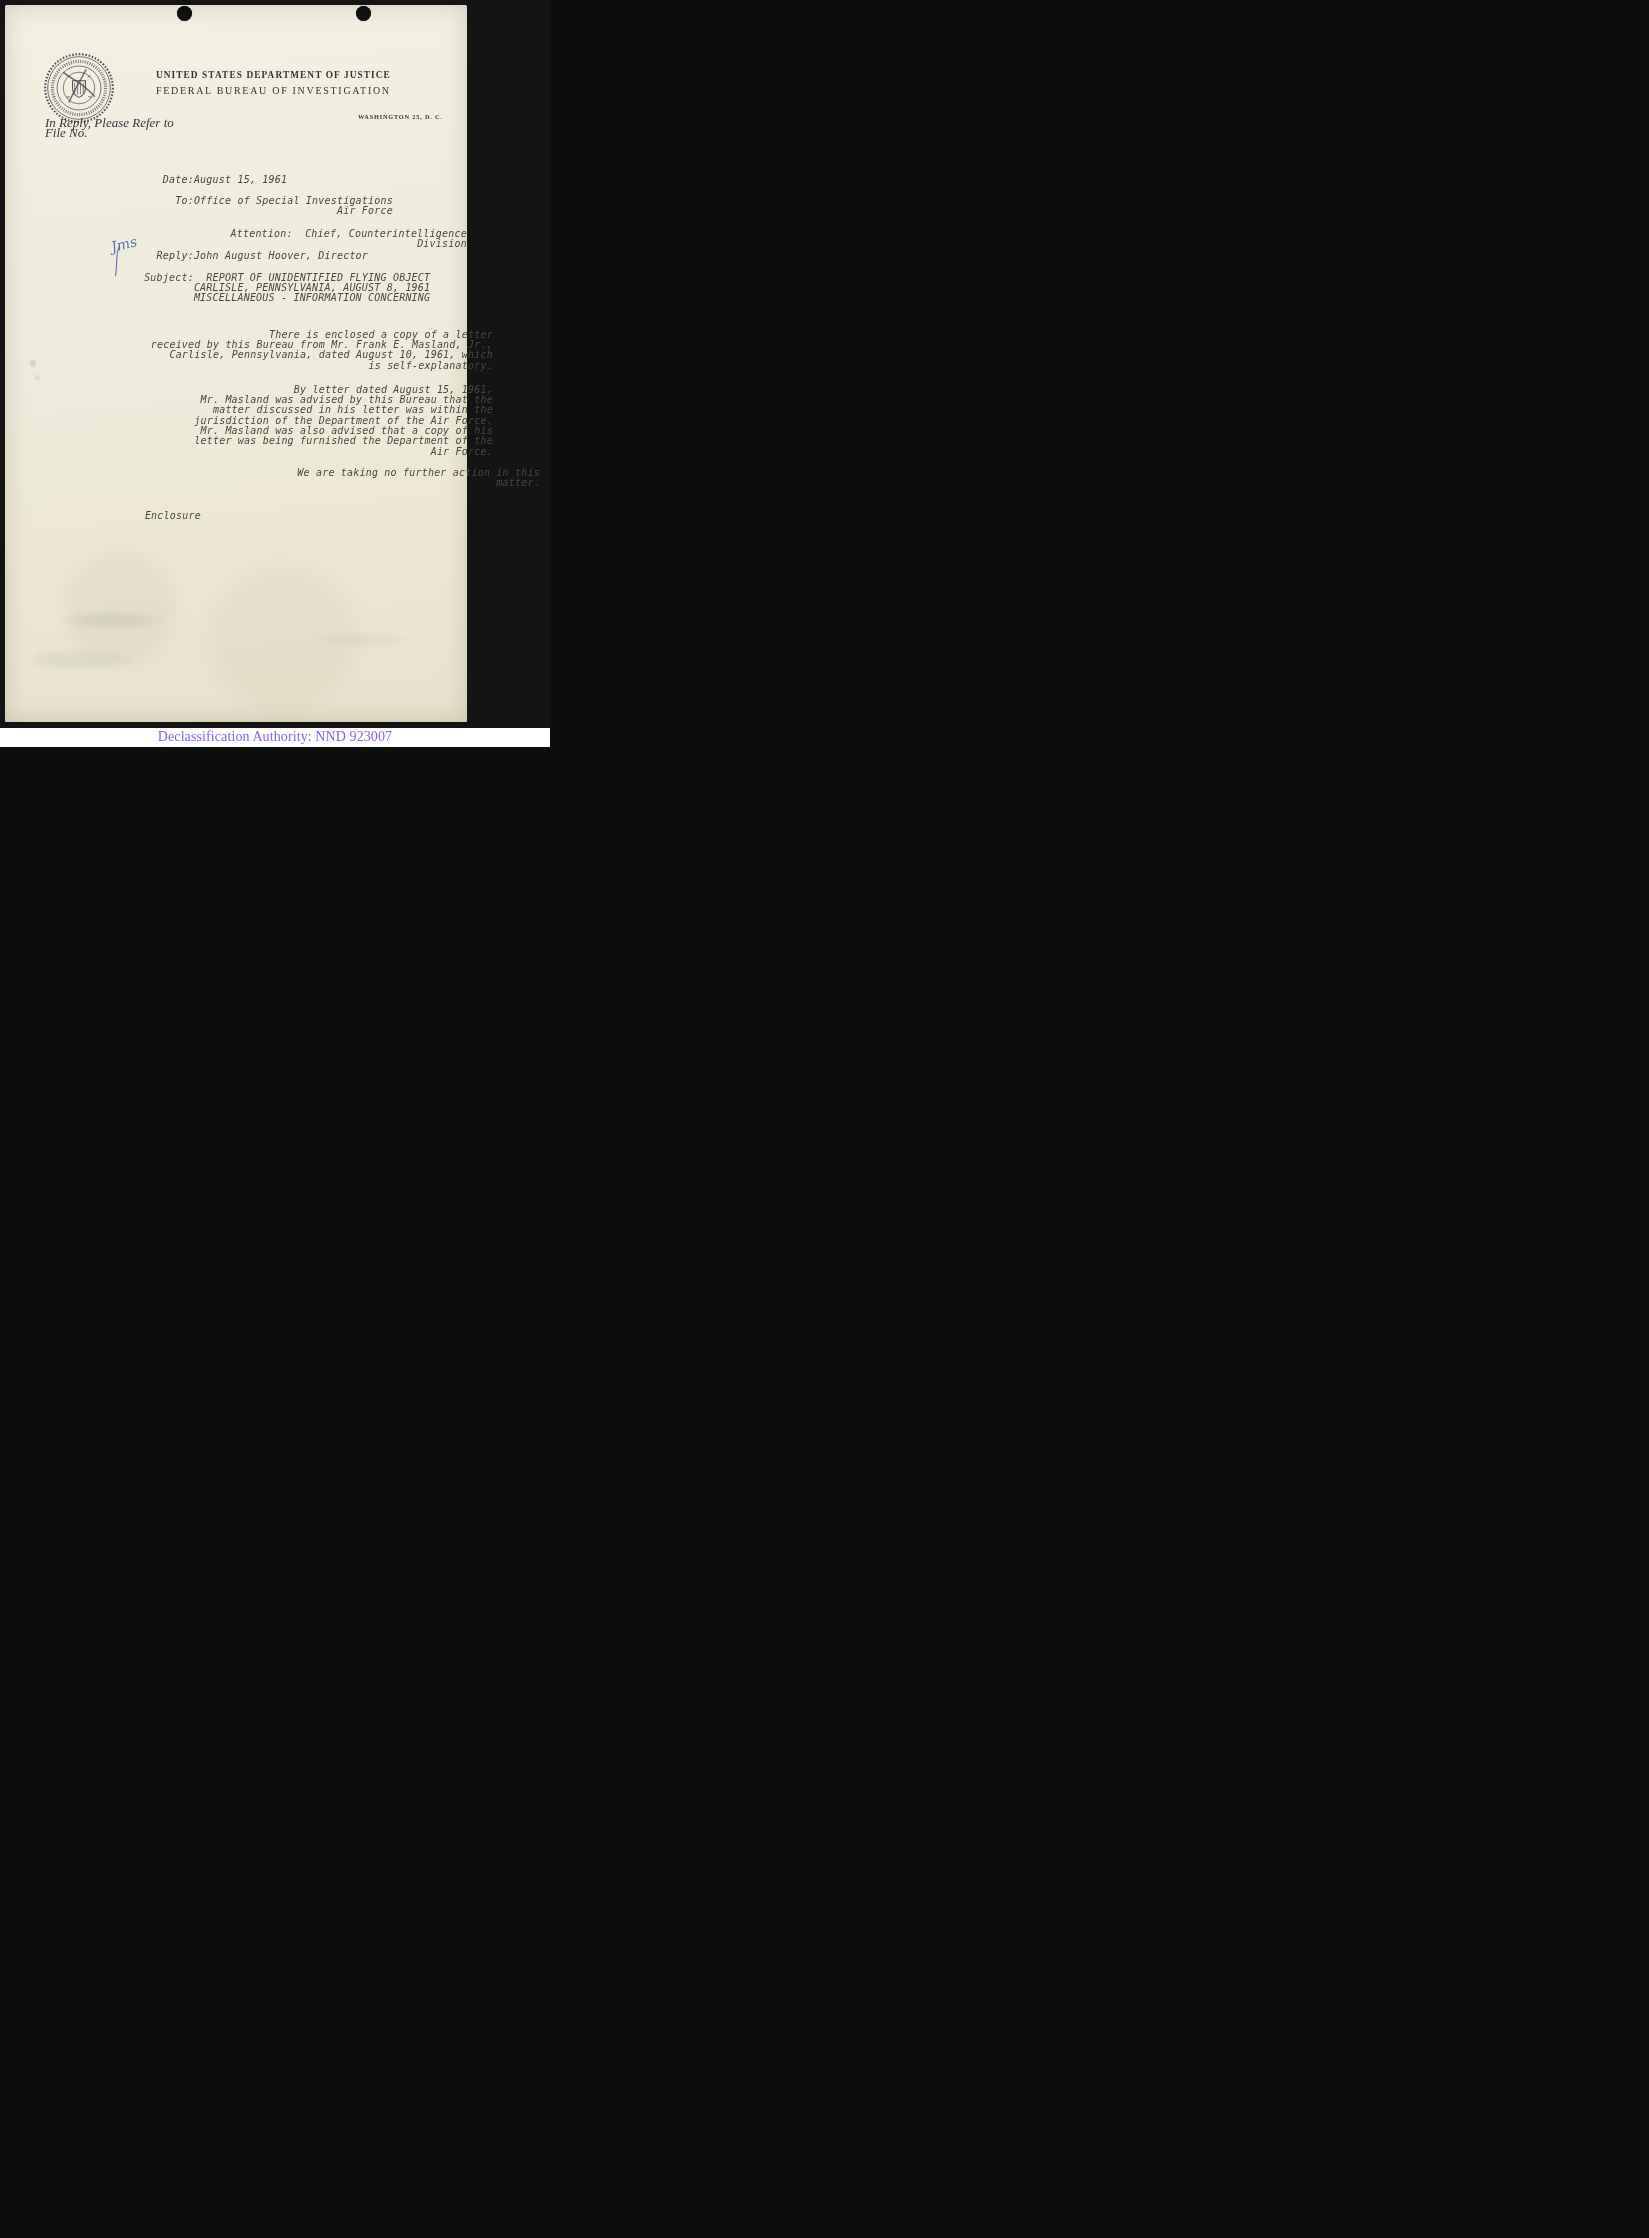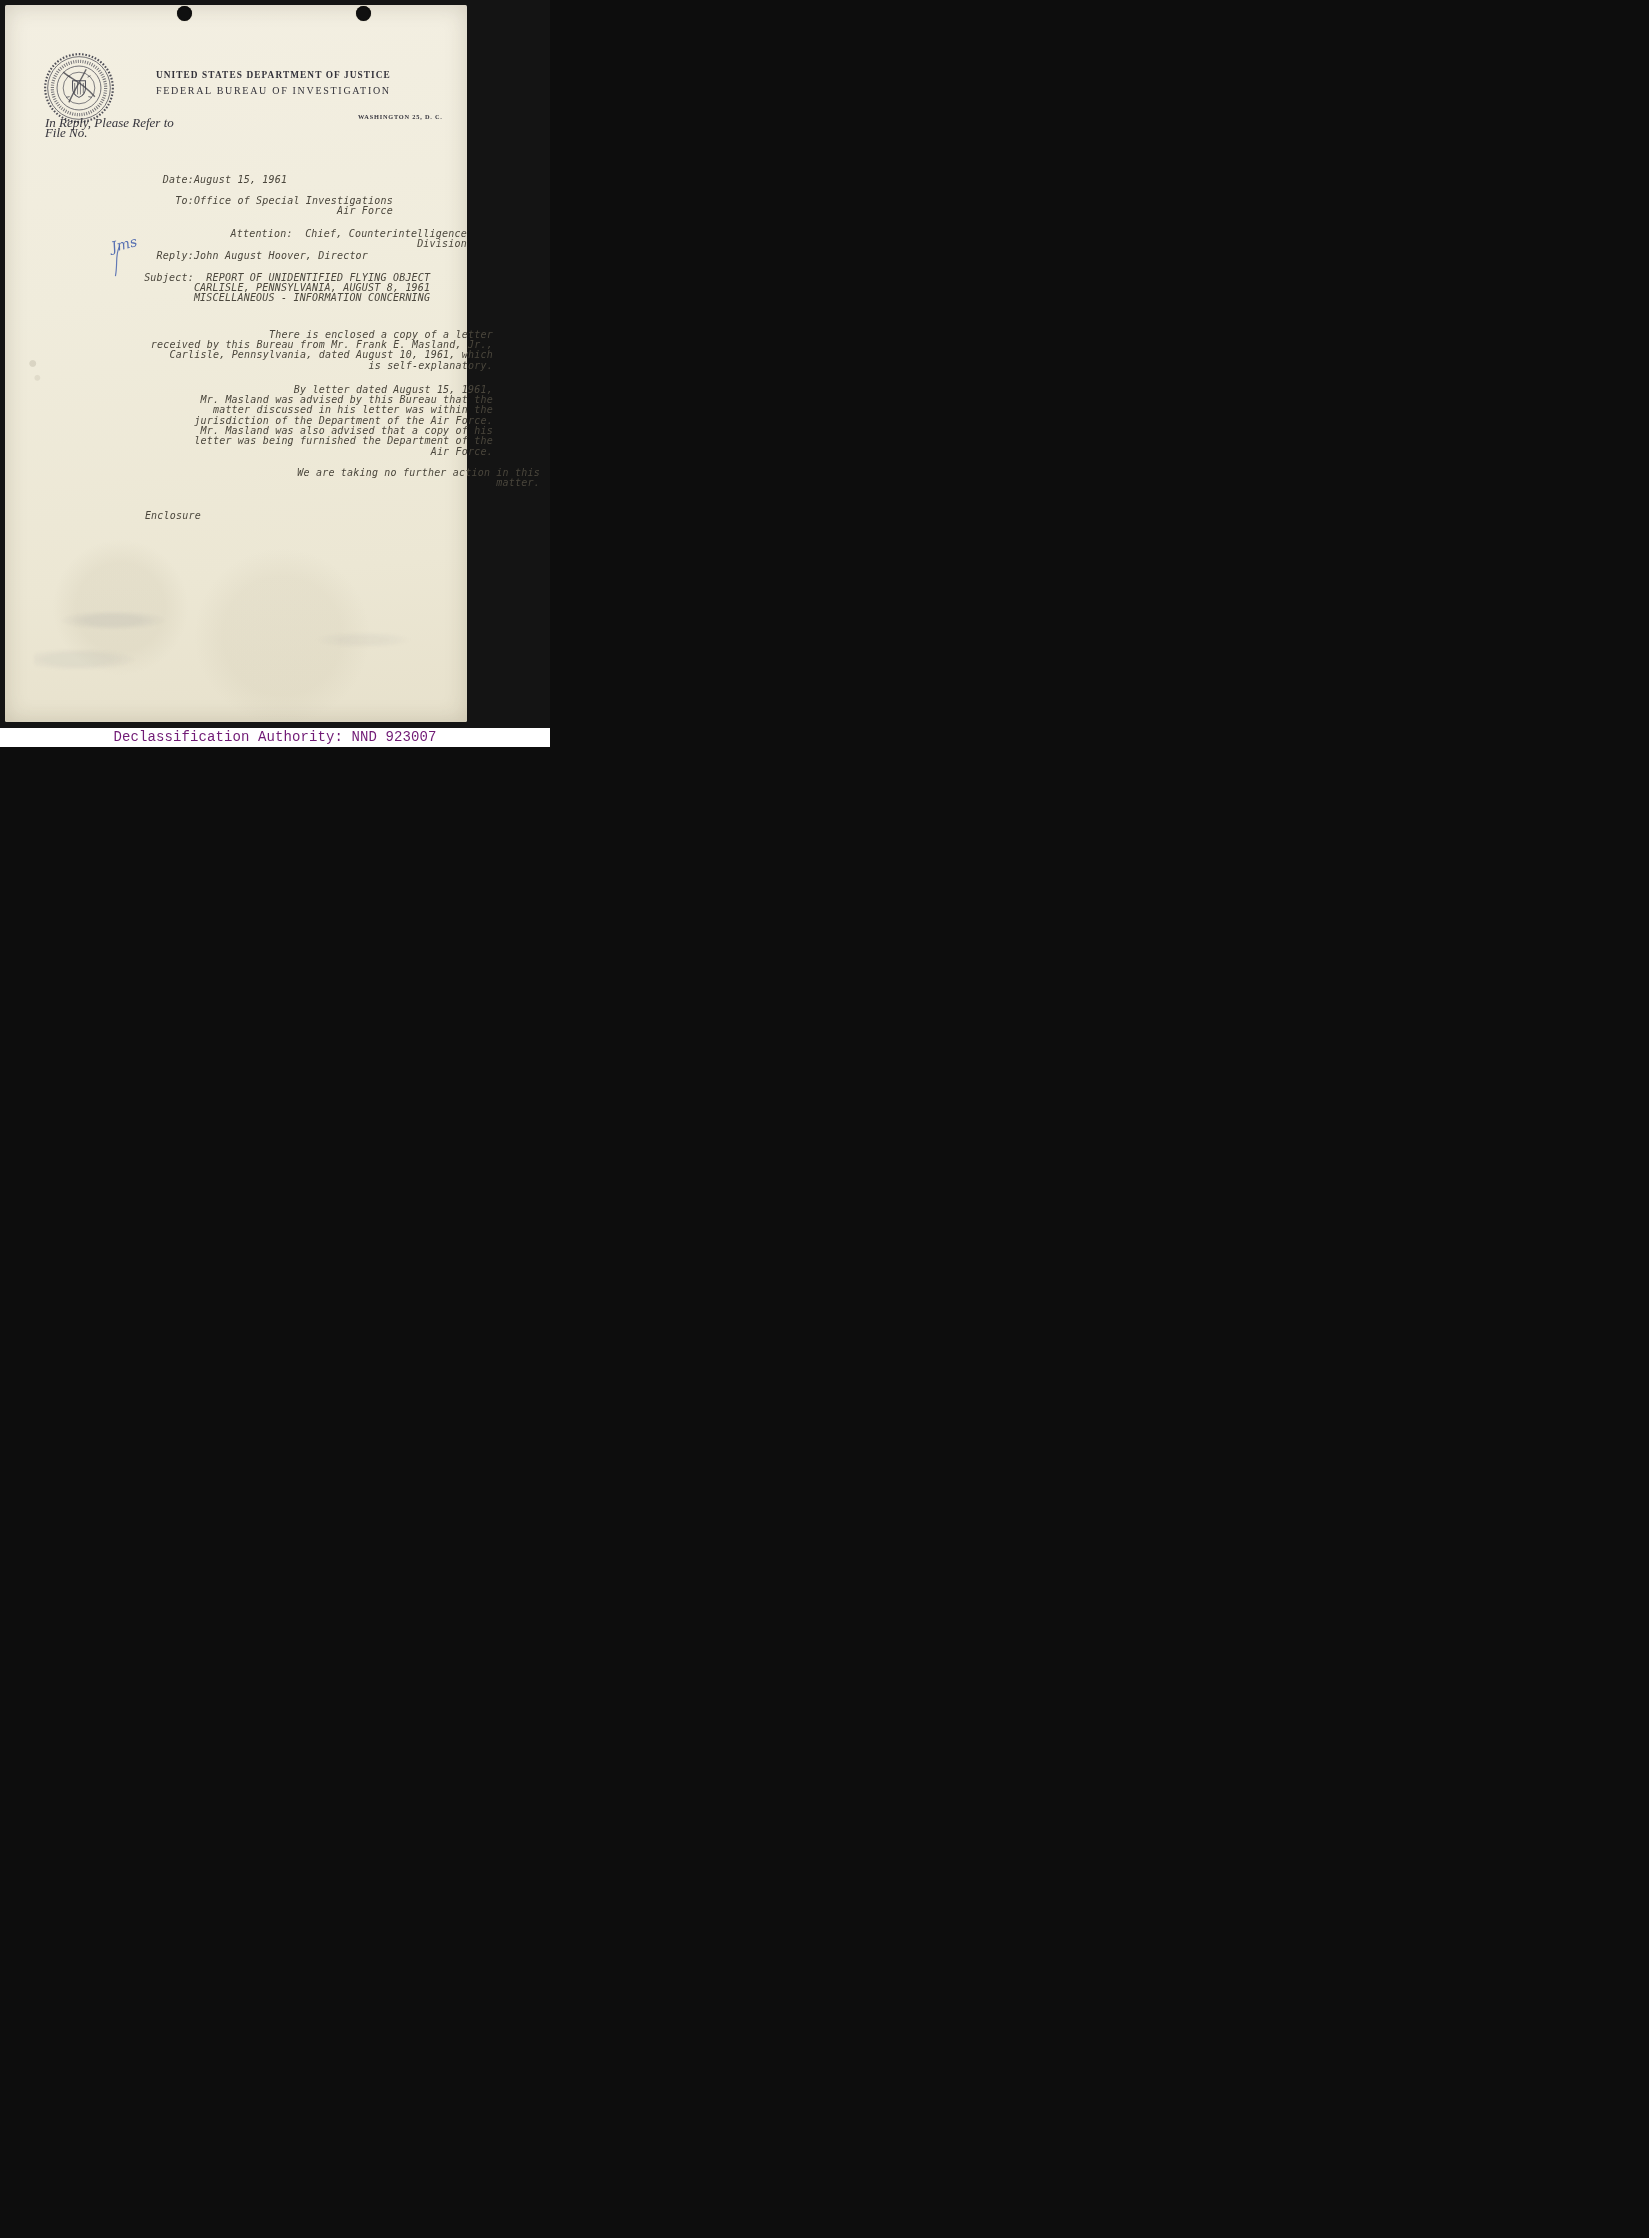--- a/index.html
+++ b/index.html
@@ -109,23 +109,23 @@
   }
 
   
   .footer-bar {
     position: absolute; left: 0; bottom: 0;
     width: 100%; height: 19.5px;
     background: #ffffff;
     display: flex; align-items: center; justify-content: center;
   }
   .footer-bar span {
-    font-family: Liberation Mono, monospace;
+    font-family: Liberation Serif, serif;
     font-size: 14px;
-    color: #701a75;
+    color: #8b5cf6;
     letter-spacing: 0.1px;
   }
 </style>
 </head>
 <body>
 
 <div class="paper">
 
   <div class="punch-hole hole-left"></div>
   <div class="punch-hole hole-right"></div>

